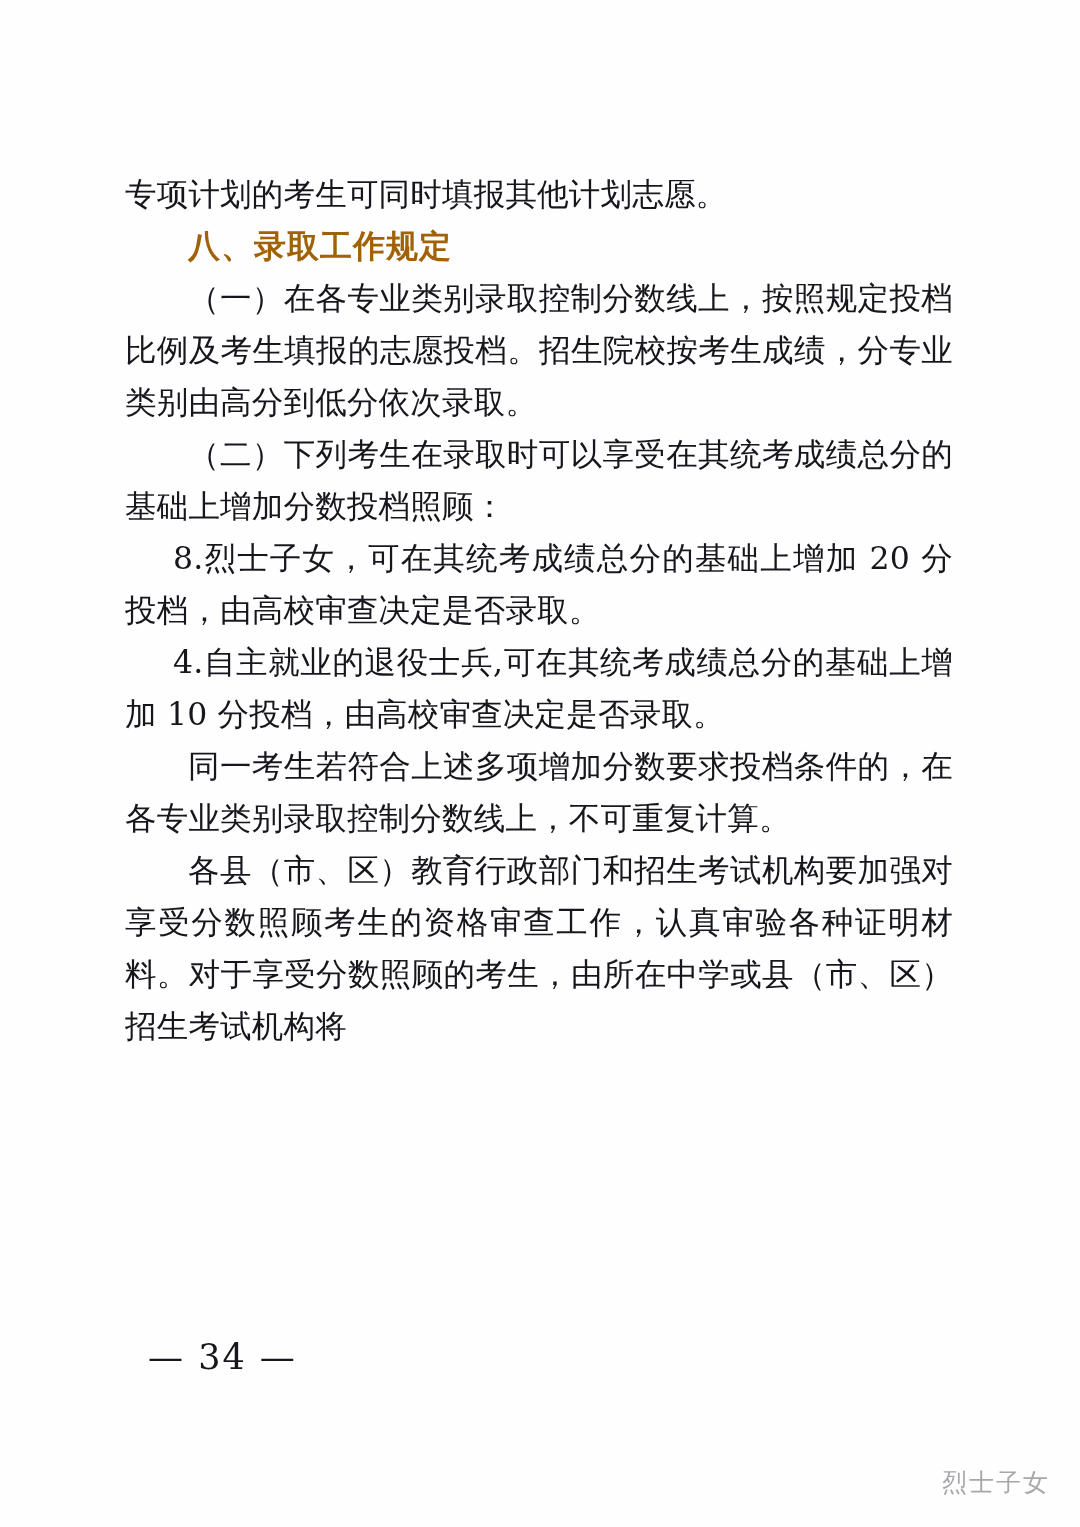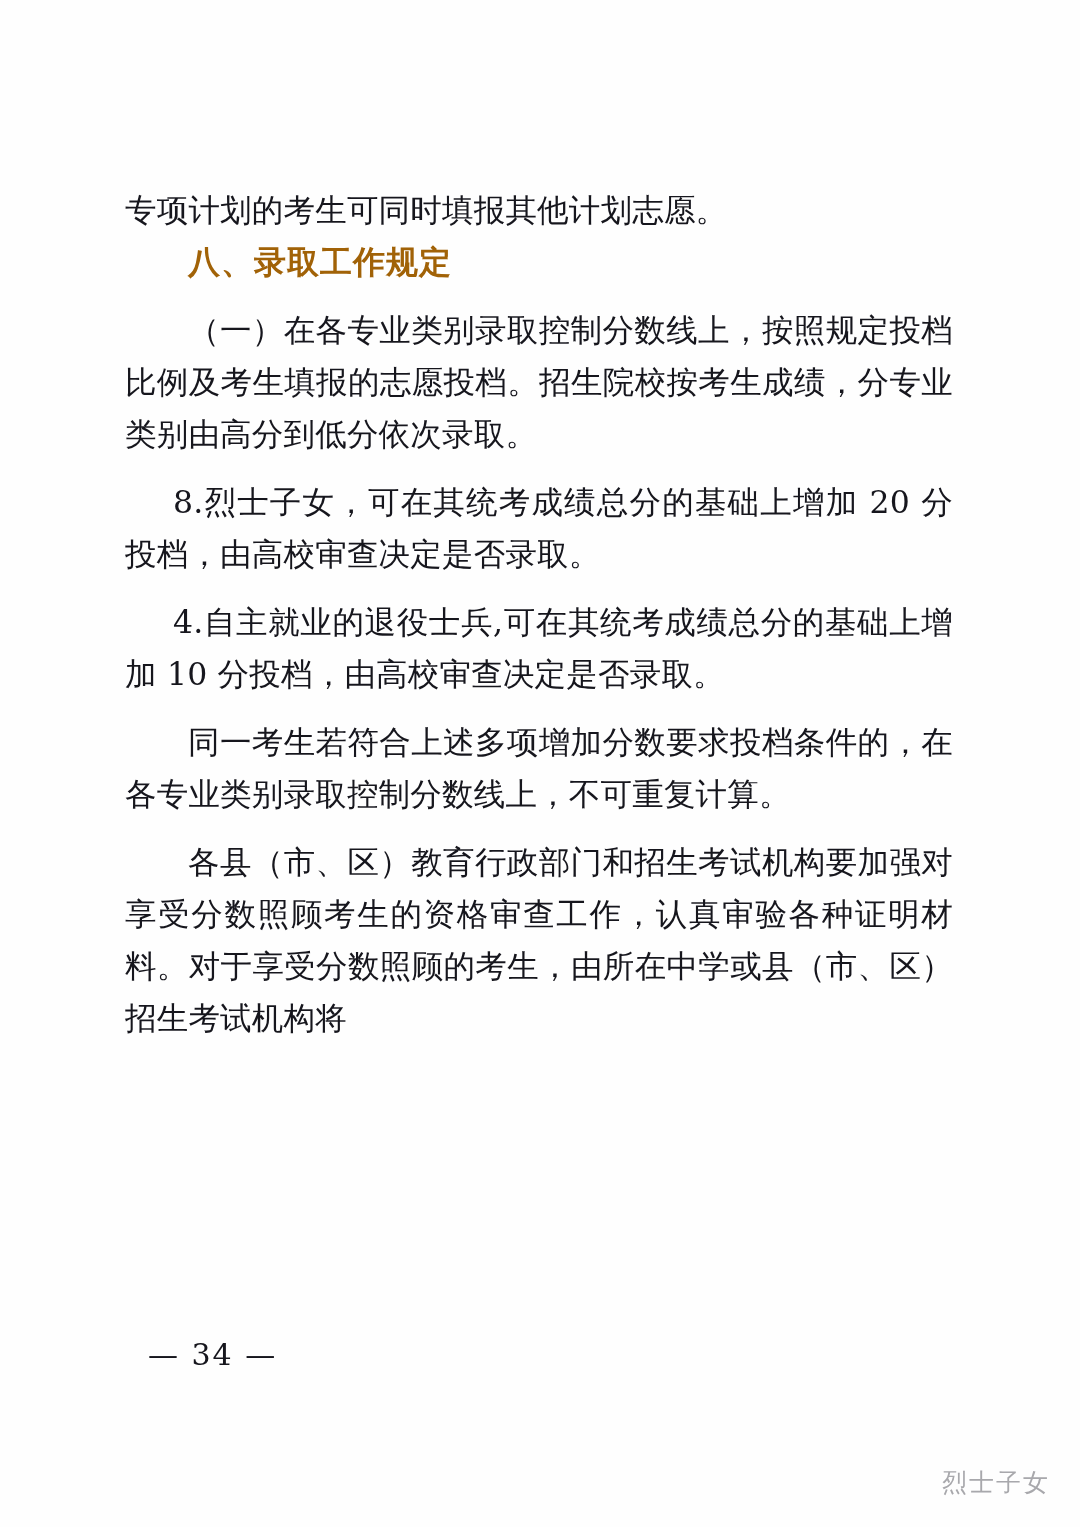--- a/index.html
+++ b/index.html
@@ -28,21 +28,21 @@
     width: 828px;
   }
 
   .para {
     font-size: 31.5px;
     line-height: 52px;
     color: #16161d;
     text-align: justify;
     text-justify: inter-character;
     letter-spacing: 0.2px;
-    margin: 16px 0 0 0;
+    margin: 0 0 0 0;
     font-family: "DejaVu Serif", "Liberation Serif", serif;
     font-weight: 400;
     text-indent: 0;
   }
 
   .para.indent {
     text-indent: 63px;
   }
 
   .para.indent-small {
@@ -57,21 +57,21 @@
     text-indent: 63px;
     margin: 0;
     letter-spacing: 1px;
     font-family: "DejaVu Sans", "Liberation Sans", sans-serif;
   }
 
   .page-number {
     position: absolute;
     left: 148px;
     top: 1337px;
-    font-size: 30px;
+    font-size: 35px;
     color: #16161d;
     letter-spacing: 2px;
     font-family: "DejaVu Serif", "Liberation Serif", serif;
     white-space: nowrap;
     text-align: right;
   }
 
   .watermark {
     position: absolute;
     right: 30px;
@@ -90,20 +90,21 @@
 <div class="page">
 
   <div class="doc-body">
 
     <p class="para">专项计划的考生可同时填报其他计划志愿。</p>
 
     <h2 class="heading">八、录取工作规定</h2>
 
     <p class="para indent">（一）在各专业类别录取控制分数线上，按照规定投档比例及考生填报的志愿投档。招生院校按考生成绩，分专业类别由高分到低分依次录取。</p>
 
+    <p class="para indent">（二）下列考生在录取时可以享受在其统考成绩总分的基础上增加分数投档照顾：</p>
 
     <p class="para indent-small">8.烈士子女，可在其统考成绩总分的基础上增加 20 分投档，由高校审查决定是否录取。</p>
 
 
 
     <p class="para indent-small">4.自主就业的退役士兵,可在其统考成绩总分的基础上增加 10 分投档，由高校审查决定是否录取。</p>
 
     <p class="para indent">同一考生若符合上述多项增加分数要求投档条件的，在各专业类别录取控制分数线上，不可重复计算。</p>
 
     <p class="para indent">各县（市、区）教育行政部门和招生考试机构要加强对享受分数照顾考生的资格审查工作，认真审验各种证明材料。对于享受分数照顾的考生，由所在中学或县（市、区）招生考试机构将</p>

